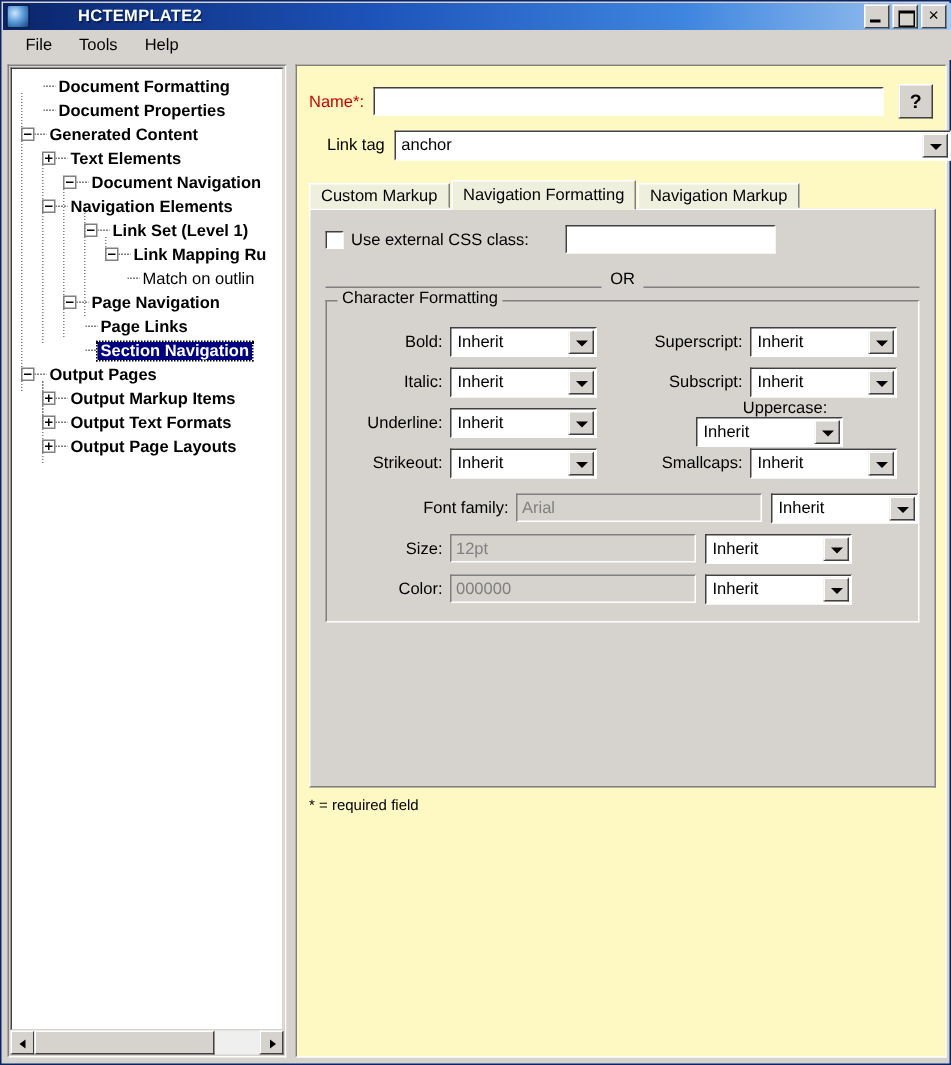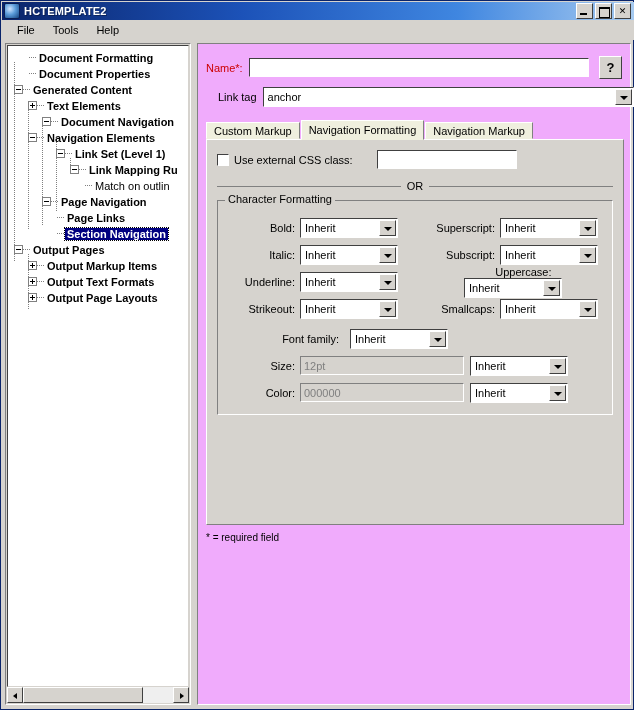--- a/index.html
+++ b/index.html
@@ -13,21 +13,21 @@
     border:1px solid #0a246a;background:#d6d3ce;}
 
   
   .titlebar{position:absolute;left:1px;top:1px;width:632px;height:18px;
     background:linear-gradient(to right,#0a246a 0%,#1c52b8 38%,#3f86e0 72%,#a6caf0 100%);
     display:flex;align-items:center;}
   .title-icon{width:14px;height:14px;margin-left:2px;margin-right:4px;flex:none;
     background:radial-gradient(circle at 35% 35%,#cfe4ff 0%,#5a9bd8 45%,#12407d 100%);
     border:1px solid #0a1e52;border-radius:2px;}
   .title-text{color:#fff;font-weight:bold;font-size:11px;letter-spacing:0.2px;flex:1;
-    text-shadow:1px 1px 0 rgba(0,0,0,0.35);white-space:nowrap;overflow:hidden;}
+    text-shadow:1px 1px 0 rgba(0,0,0,0.35);white-space:nowrap;overflow:hidden;margin-left:28px;}
   .win-btns{display:flex;gap:2px;margin-right:3px;}
   .win-btn{width:15px;height:14px;background:#d6d3ce;
     border:1px solid;border-color:#fff #404040 #404040 #fff;
     position:relative;cursor:default;}
   .win-btn i{position:absolute;background:#000;}
   .b-min i{left:3px;bottom:3px;width:7px;height:2px;}
   .b-max i{left:3px;top:3px;width:9px;height:8px;background:transparent;
     border:1px solid #000;border-top-width:2px;}
   .b-close i{left:3px;top:2px;width:9px;height:9px;background:transparent;
     font-style:normal;font-size:10px;line-height:9px;font-weight:bold;text-align:center;color:#000;}
@@ -69,21 +69,21 @@
   .sb-left:after{border-right:4px solid #000;}
   .sb-right:after{border-left:4px solid #000;left:6px;}
   .sb-track{flex:1;height:16px;background:#efefef;position:relative;}
   .sb-thumb{position:absolute;left:0;top:0;height:16px;width:80%;background:#d6d3ce;
     box-sizing:border-box;border:1px solid;border-color:#fff #404040 #404040 #fff;}
 
   .splitter{position:absolute;left:190px;top:42px;width:5px;height:662px;background:#d6d3ce;}
 
   
   .form-pane{position:absolute;left:196px;top:42px;width:434px;height:662px;box-sizing:border-box;
-    background:#f0abfc;border:1px solid;border-color:#808080 #fff #fff #808080;}
+    background:#fef9c3;border:1px solid;border-color:#808080 #fff #fff #808080;}
 
   .row-name{position:absolute;left:8px;top:14px;display:flex;align-items:center;width:416px;}
   .req-label{color:#cc0000;font-size:11px;margin-right:6px;white-space:nowrap;}
   .txt{background:#fff;box-sizing:border-box;height:19px;font-size:11px;padding:1px 3px;
     border:1px solid;border-color:#404040 #fff #fff #404040;font-family:inherit;color:#000;
     outline:none;}
   .help-btn{position:absolute;right:8px;top:12px;width:23px;height:23px;background:#d6d3ce;
     box-sizing:border-box;border:1px solid;border-color:#fff #404040 #404040 #fff;
     font-weight:bold;font-size:13px;line-height:21px;text-align:center;cursor:default;}
 
@@ -106,21 +106,21 @@
 
   .tabpanel{position:absolute;left:8px;top:95px;width:418px;height:386px;box-sizing:border-box;
     background:#d6d3ce;border:1px solid;border-color:#fff #808080 #808080 #fff;}
 
   .css-row{position:absolute;left:10px;top:10px;display:flex;align-items:center;width:396px;}
   .chk{width:12px;height:12px;box-sizing:border-box;background:#fff;flex:none;
     border:1px solid;border-color:#404040 #fff #fff #404040;margin-right:5px;}
   .chk-label{font-size:11px;margin-right:24px;white-space:nowrap;}
 
   .or-line{position:absolute;left:10px;top:40px;width:396px;height:12px;
-    display:flex;align-items:center;gap:6px;}
+    display:flex;align-items:flex-end;gap:6px;}
   .or-line .ln{flex:1;height:1px;background:#808080;}
   .or-line .or{font-size:11px;}
 
   .group{position:absolute;left:10px;top:60px;width:396px;height:215px;box-sizing:border-box;
     border:1px solid;border-color:#808080 #fff #fff #808080;}
   .group-title{position:absolute;left:18px;top:53px;background:#d6d3ce;padding:0 3px;font-size:11px;}
 
   .grid{position:absolute;left:0;top:14px;width:100%;}
   .frow{display:flex;align-items:center;height:27px;}
   .fcell{display:flex;align-items:center;}
@@ -298,20 +298,21 @@
                 <div class="val">Inherit</div>
                 <div class="arrow"></div>
               </div>
             </div>
           </div>
         </div>
 
       <div class="grid" style="position:absolute;left:10px;top:185px;width:396px;" id="fontGrid">
           <div class="frow">
             <div class="flabel" style="width:78px;margin-left:44px;">Font family:</div>
+            <input class="txt dim" style="width: 164px;" disabled="" value="Arial">
             <div style="width:6px;"></div>
             <div class="combo sm">
               <div class="val">Inherit</div>
               <div class="arrow"></div>
             </div>
           </div>
           <div class="frow">
             <div class="flabel" style="width:78px;">Size:</div>
             <input class="txt dim" style="width: 164px;" disabled="" value="12pt">
             <div style="width:6px;"></div>

